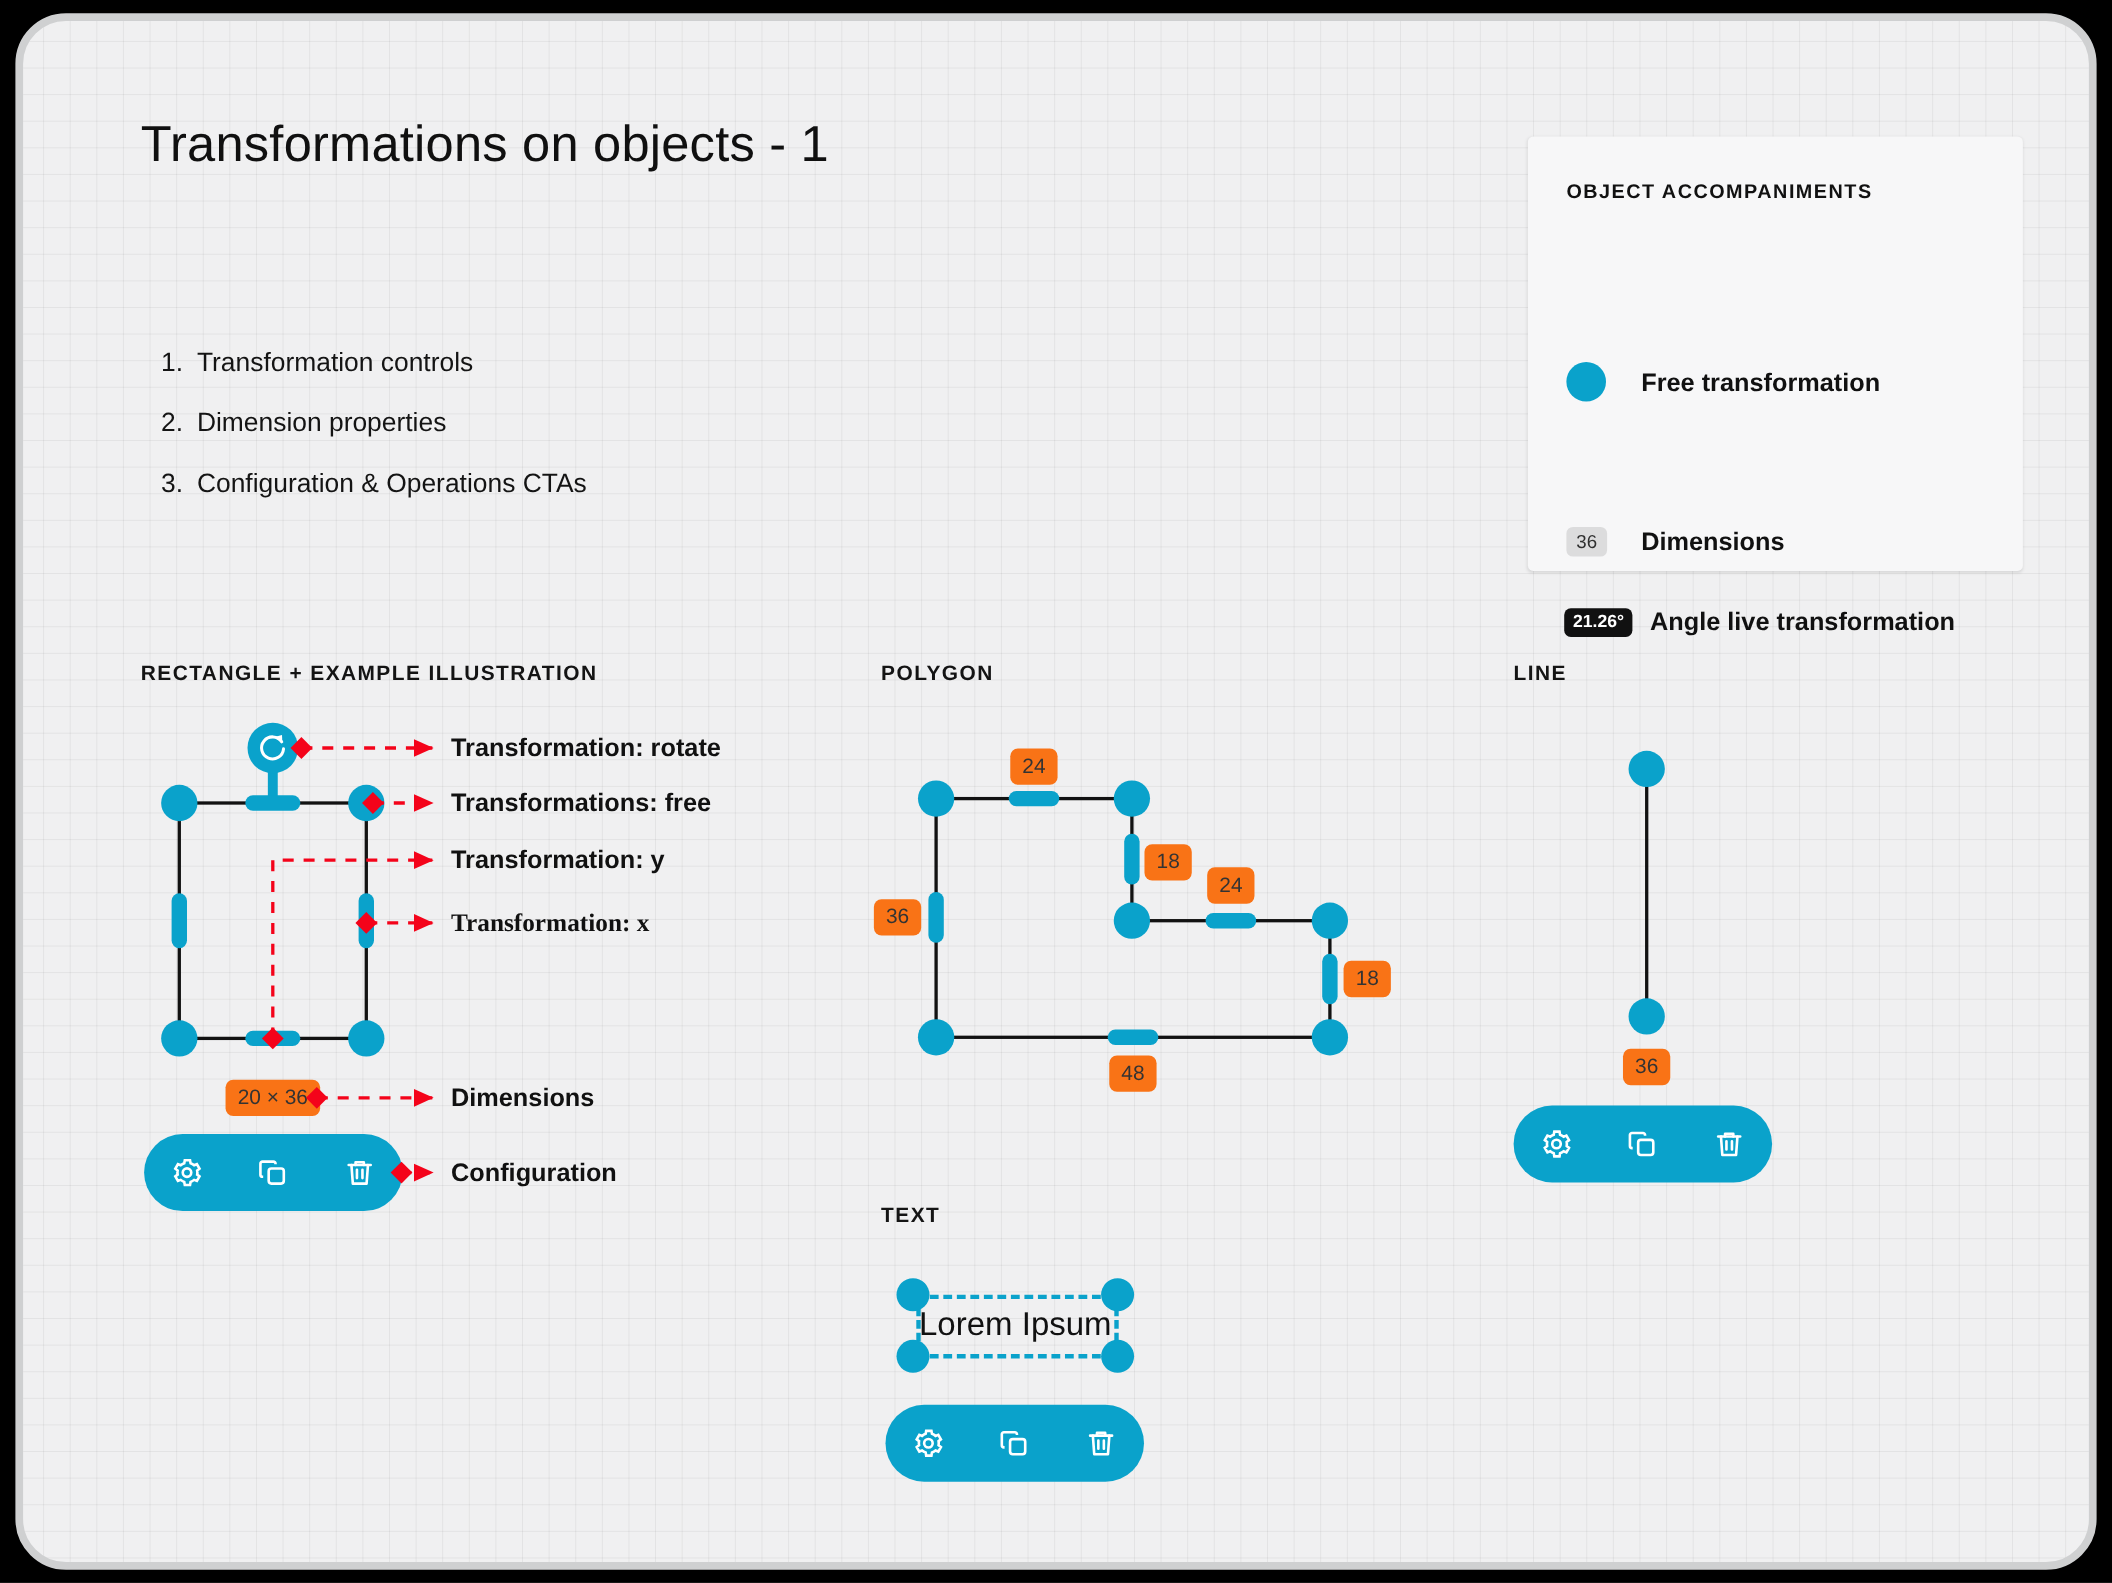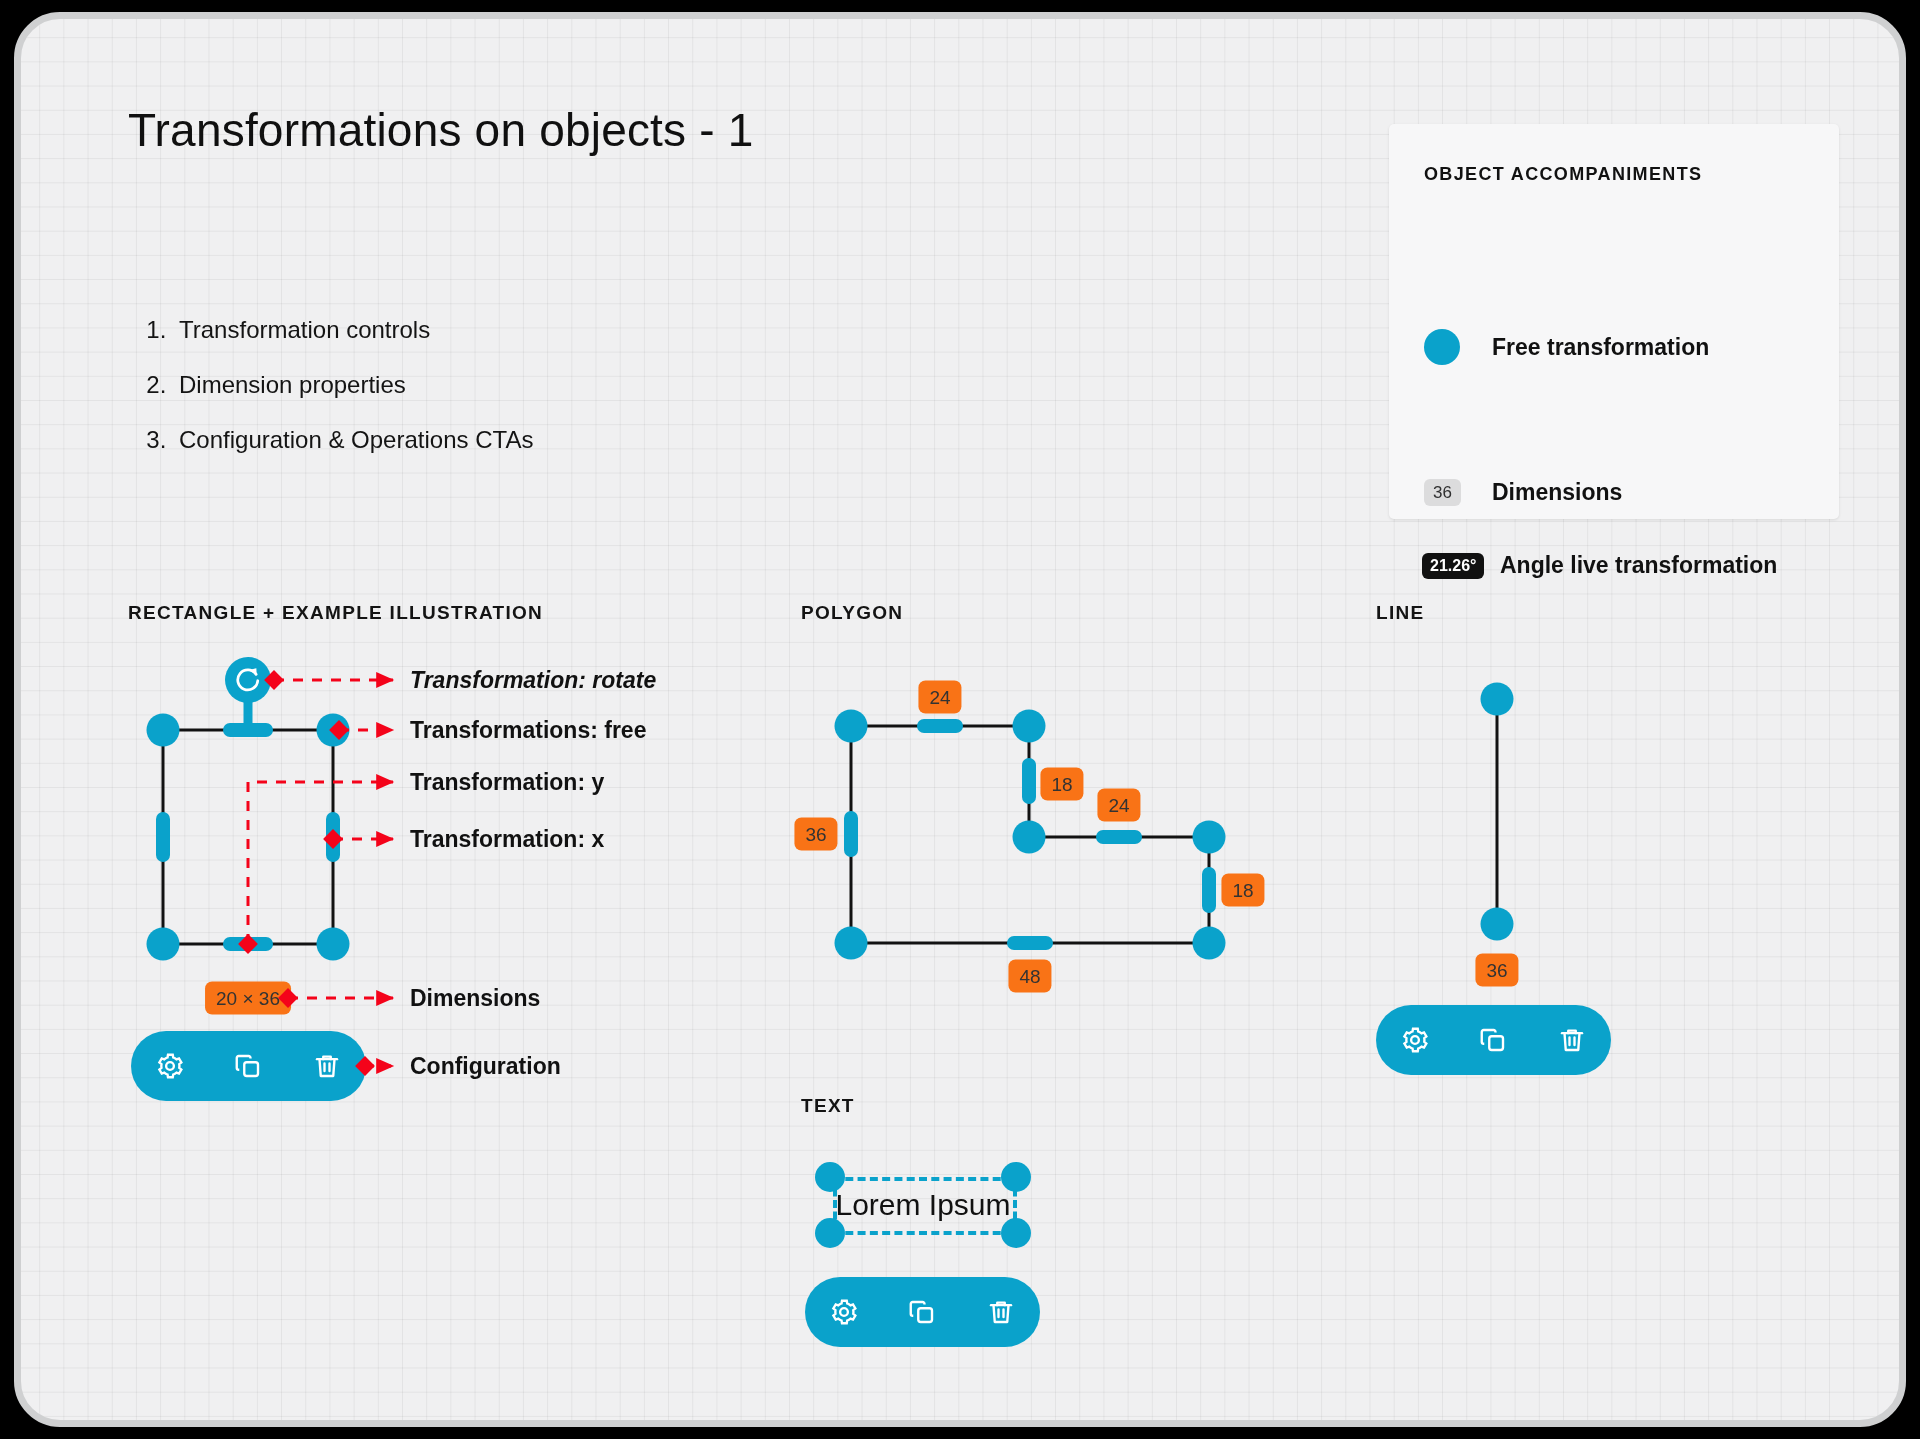--- a/index.html
+++ b/index.html
@@ -236,24 +236,24 @@
       <path d="M312,820 L372,820" stroke="#f4031a" stroke-width="3" stroke-dasharray="10 9" fill="none" marker-end="url(#arw)"></path>
       <rect x="305" y="813" width="14" height="14" transform="rotate(45 312 820)" fill="#f4031a"></rect>
 
       <path d="M267,979 L372,979" stroke="#f4031a" stroke-width="3" stroke-dasharray="10 9" fill="none" marker-end="url(#arw)"></path>
       <rect x="260" y="972" width="14" height="14" transform="rotate(45 267 979)" fill="#f4031a"></rect>
 
       <path d="M344,1047 L372,1047" stroke="#f4031a" stroke-width="3" stroke-dasharray="9 8" fill="none" marker-end="url(#arw)"></path>
       <rect x="337" y="1040" width="14" height="14" transform="rotate(45 344 1047)" fill="#f4031a"></rect>
     </svg>
 
-    <div class="callout-text" style="left:389px;top:661px;font-style:italic;">Transformation: rotate</div>
+    <div class="callout-text" style="left:389px;top:661px;">Transformation: rotate</div>
     <div class="callout-text" style="left:389px;top:711px;">Transformations: free</div>
     <div class="callout-text" style="left:389px;top:763px;">Transformation: y</div>
-    <div class="callout-text" style="left:389px;top:820px;">Transformation: x</div>
+    <div class="callout-text" style="left:389px;top:820px;font-family:Liberation Serif, serif;">Transformation: x</div>
     <div class="callout-text" style="left:389px;top:979px;">Dimensions</div>
     <div class="callout-text" style="left:389px;top:1047px;">Configuration</div>
 
     <div class="edge-h" style="left:830px;top:707px;width:178px;"></div>
     <div class="edge-v" style="left:1008px;top:707px;height:111px;"></div>
     <div class="edge-h" style="left:1008px;top:818px;width:180px;"></div>
     <div class="edge-v" style="left:1188px;top:818px;height:106px;"></div>
     <div class="edge-h" style="left:830px;top:924px;width:358px;"></div>
     <div class="edge-v" style="left:830px;top:707px;height:217px;"></div>
 

